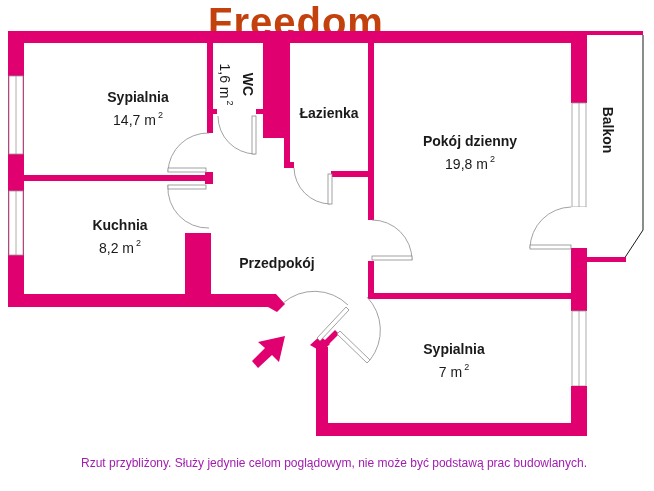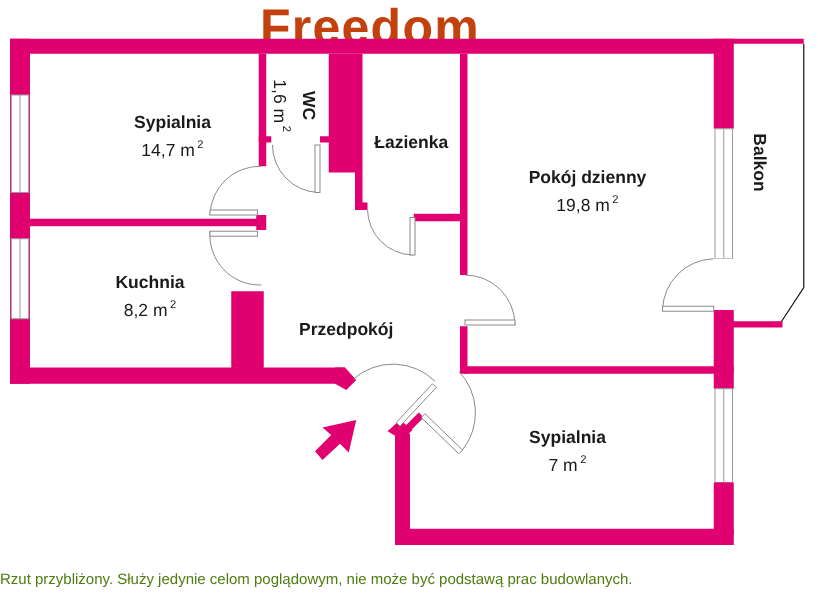--- a/index.html
+++ b/index.html
@@ -9,21 +9,21 @@
   .win { fill:#ffffff; stroke:#9a9a9a; stroke-width:0.8; }
   .door { fill:none; stroke:#8a8a8a; stroke-width:0.8; }
   .leaf { fill:#ffffff; stroke:#8a8a8a; stroke-width:0.8; }
   .balc { fill:none; stroke:#1a1a1a; stroke-width:1; }
   .label { position:absolute; text-align:center; color:#1a1a1a; white-space:nowrap; }
   .label .name { font-weight:bold; font-size:14px; display:block; line-height:18px; }
   .label .area { font-size:14px; display:block; line-height:18px; }
   .label sup { font-size:9px; vertical-align:7px; margin-left:2px; }
   .rot { transform-origin:center center; }
   .watermark { position:absolute; left:208px; top:2px; font-size:40px; font-weight:bold; color:#c2410c; letter-spacing:1px; line-height:40px; height:35px; overflow:hidden; font-family:"Liberation Sans", sans-serif; }
-  .disclaimer { position:absolute; left:0; width:587px; top:456px; text-align:left; font-size:12px; color:#4d7c0f; }
+  .disclaimer { position:absolute; left:0; width:587px; top:456px; text-align:right; font-size:12px; color:#a21caf; }
 </style>
 </head>
 <body>
 
 <div class="watermark">Freedom</div>
 
 <svg id="plan" viewBox="0 0 654 491" xmlns="http://www.w3.org/2000/svg">
 
   <rect class="wall" x="8" y="31" width="578" height="12"></rect>
 

